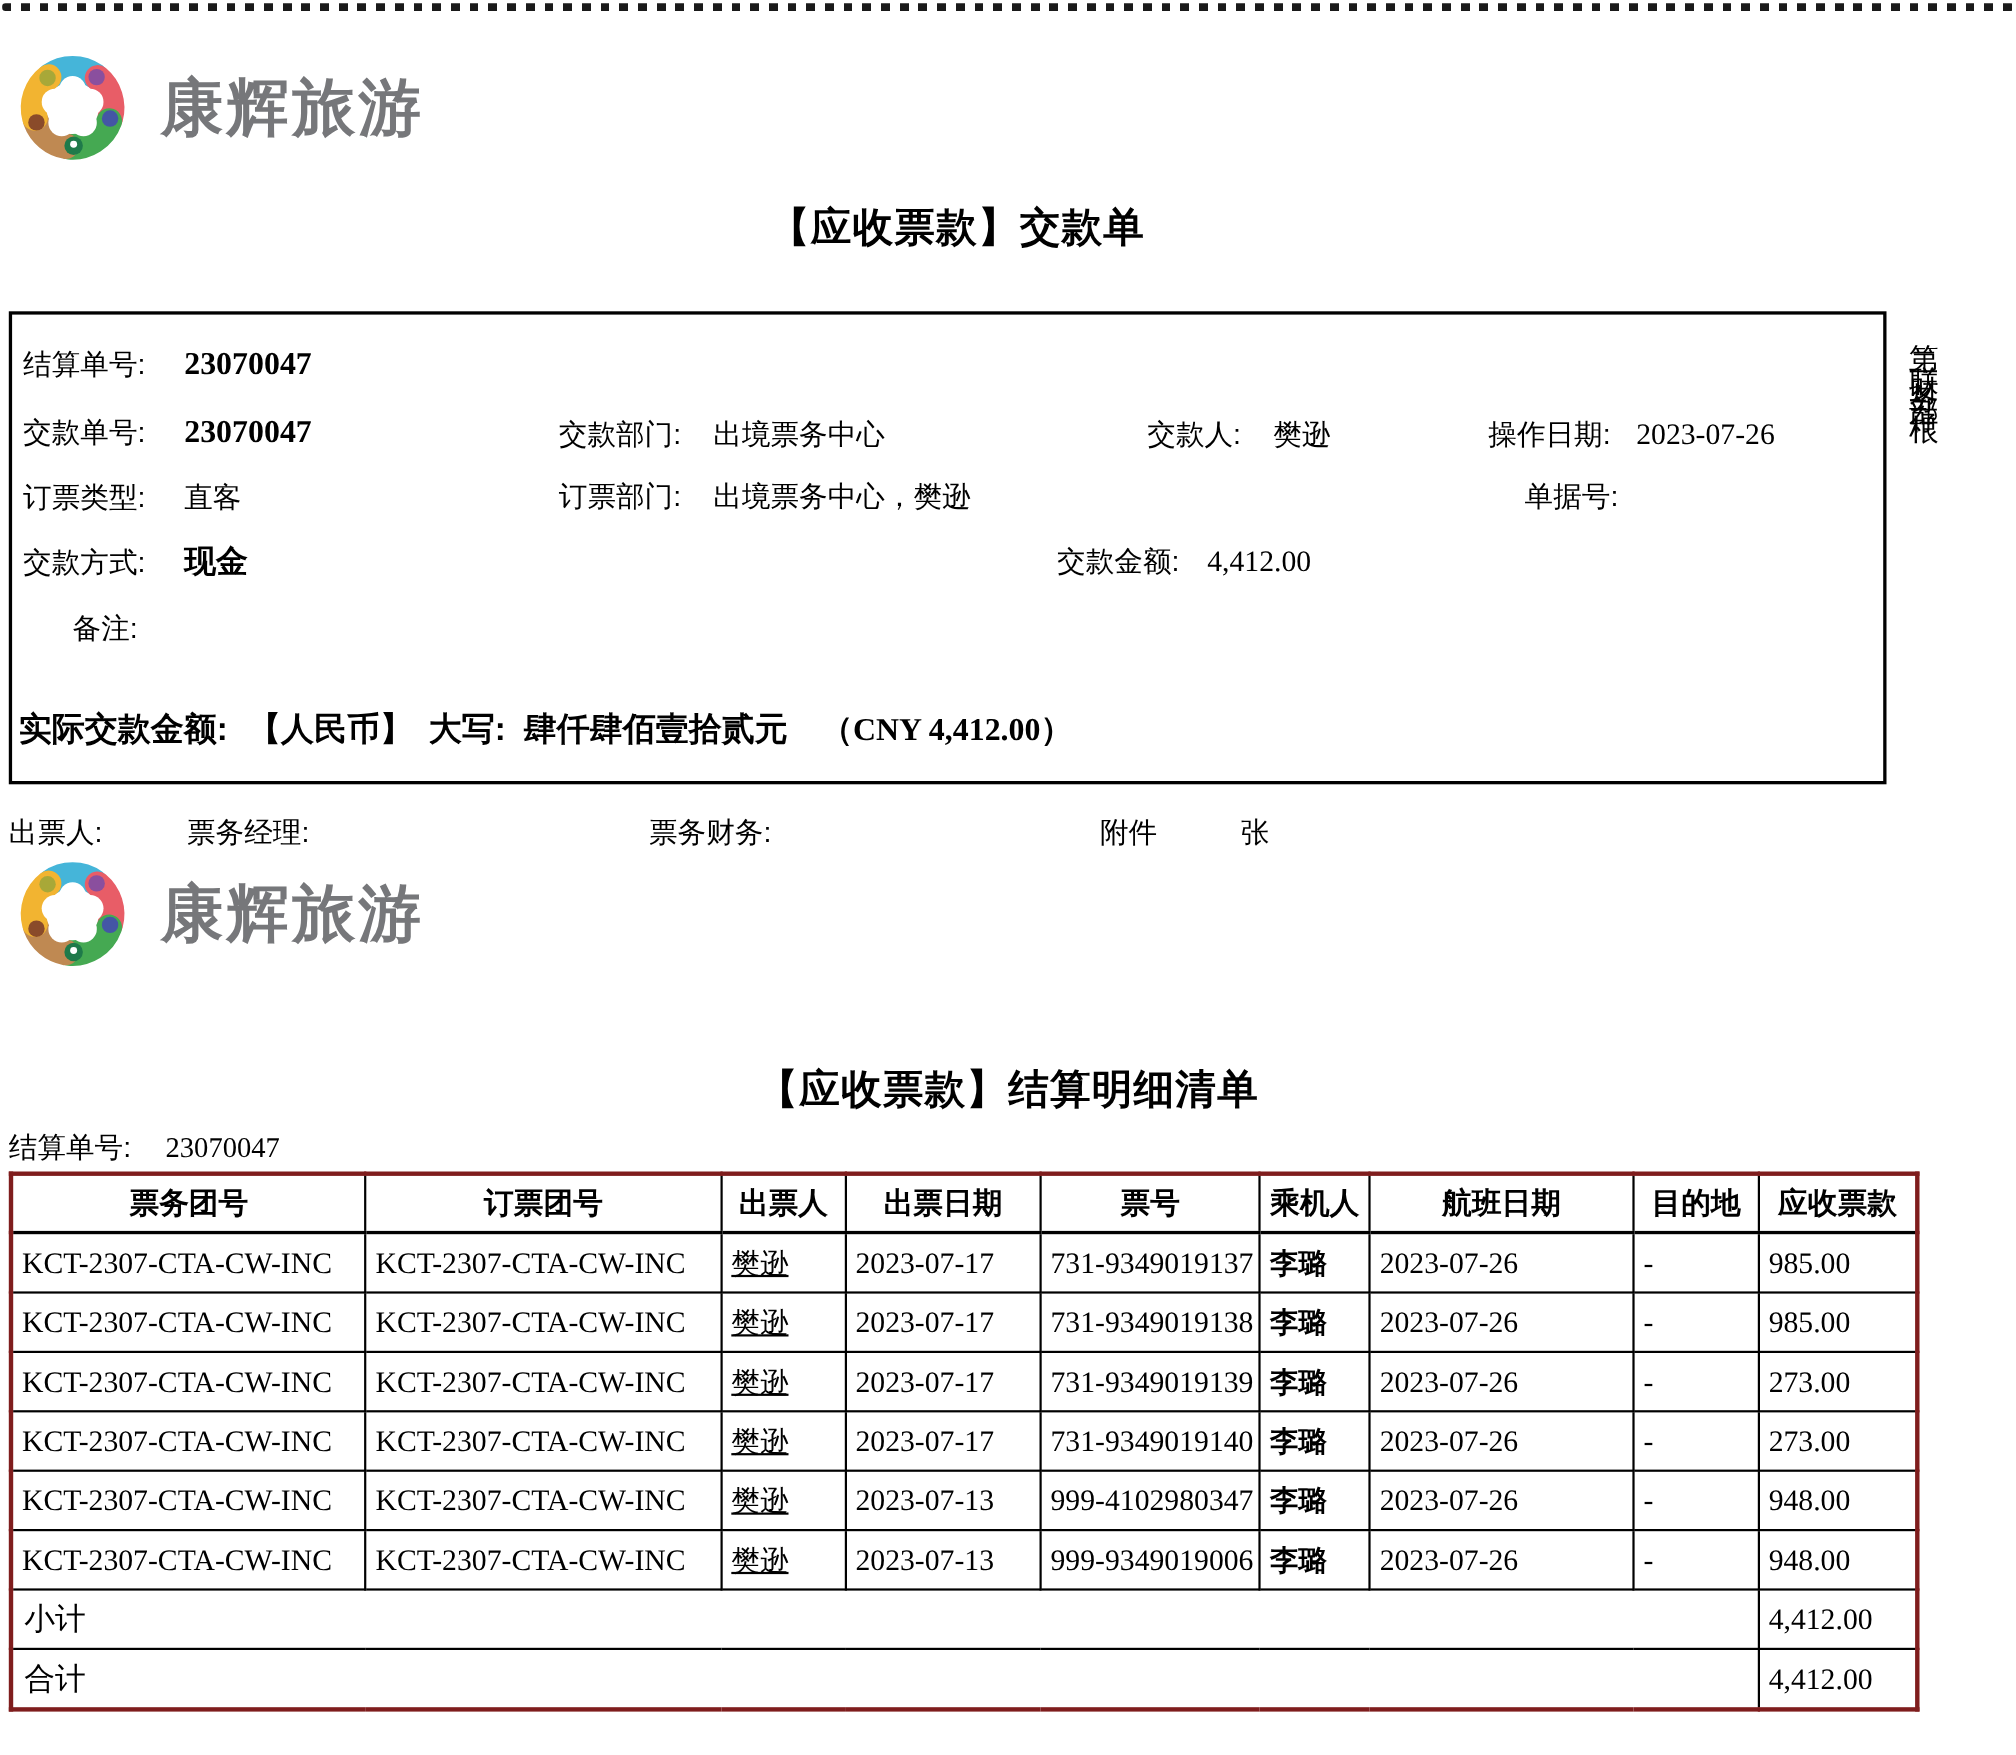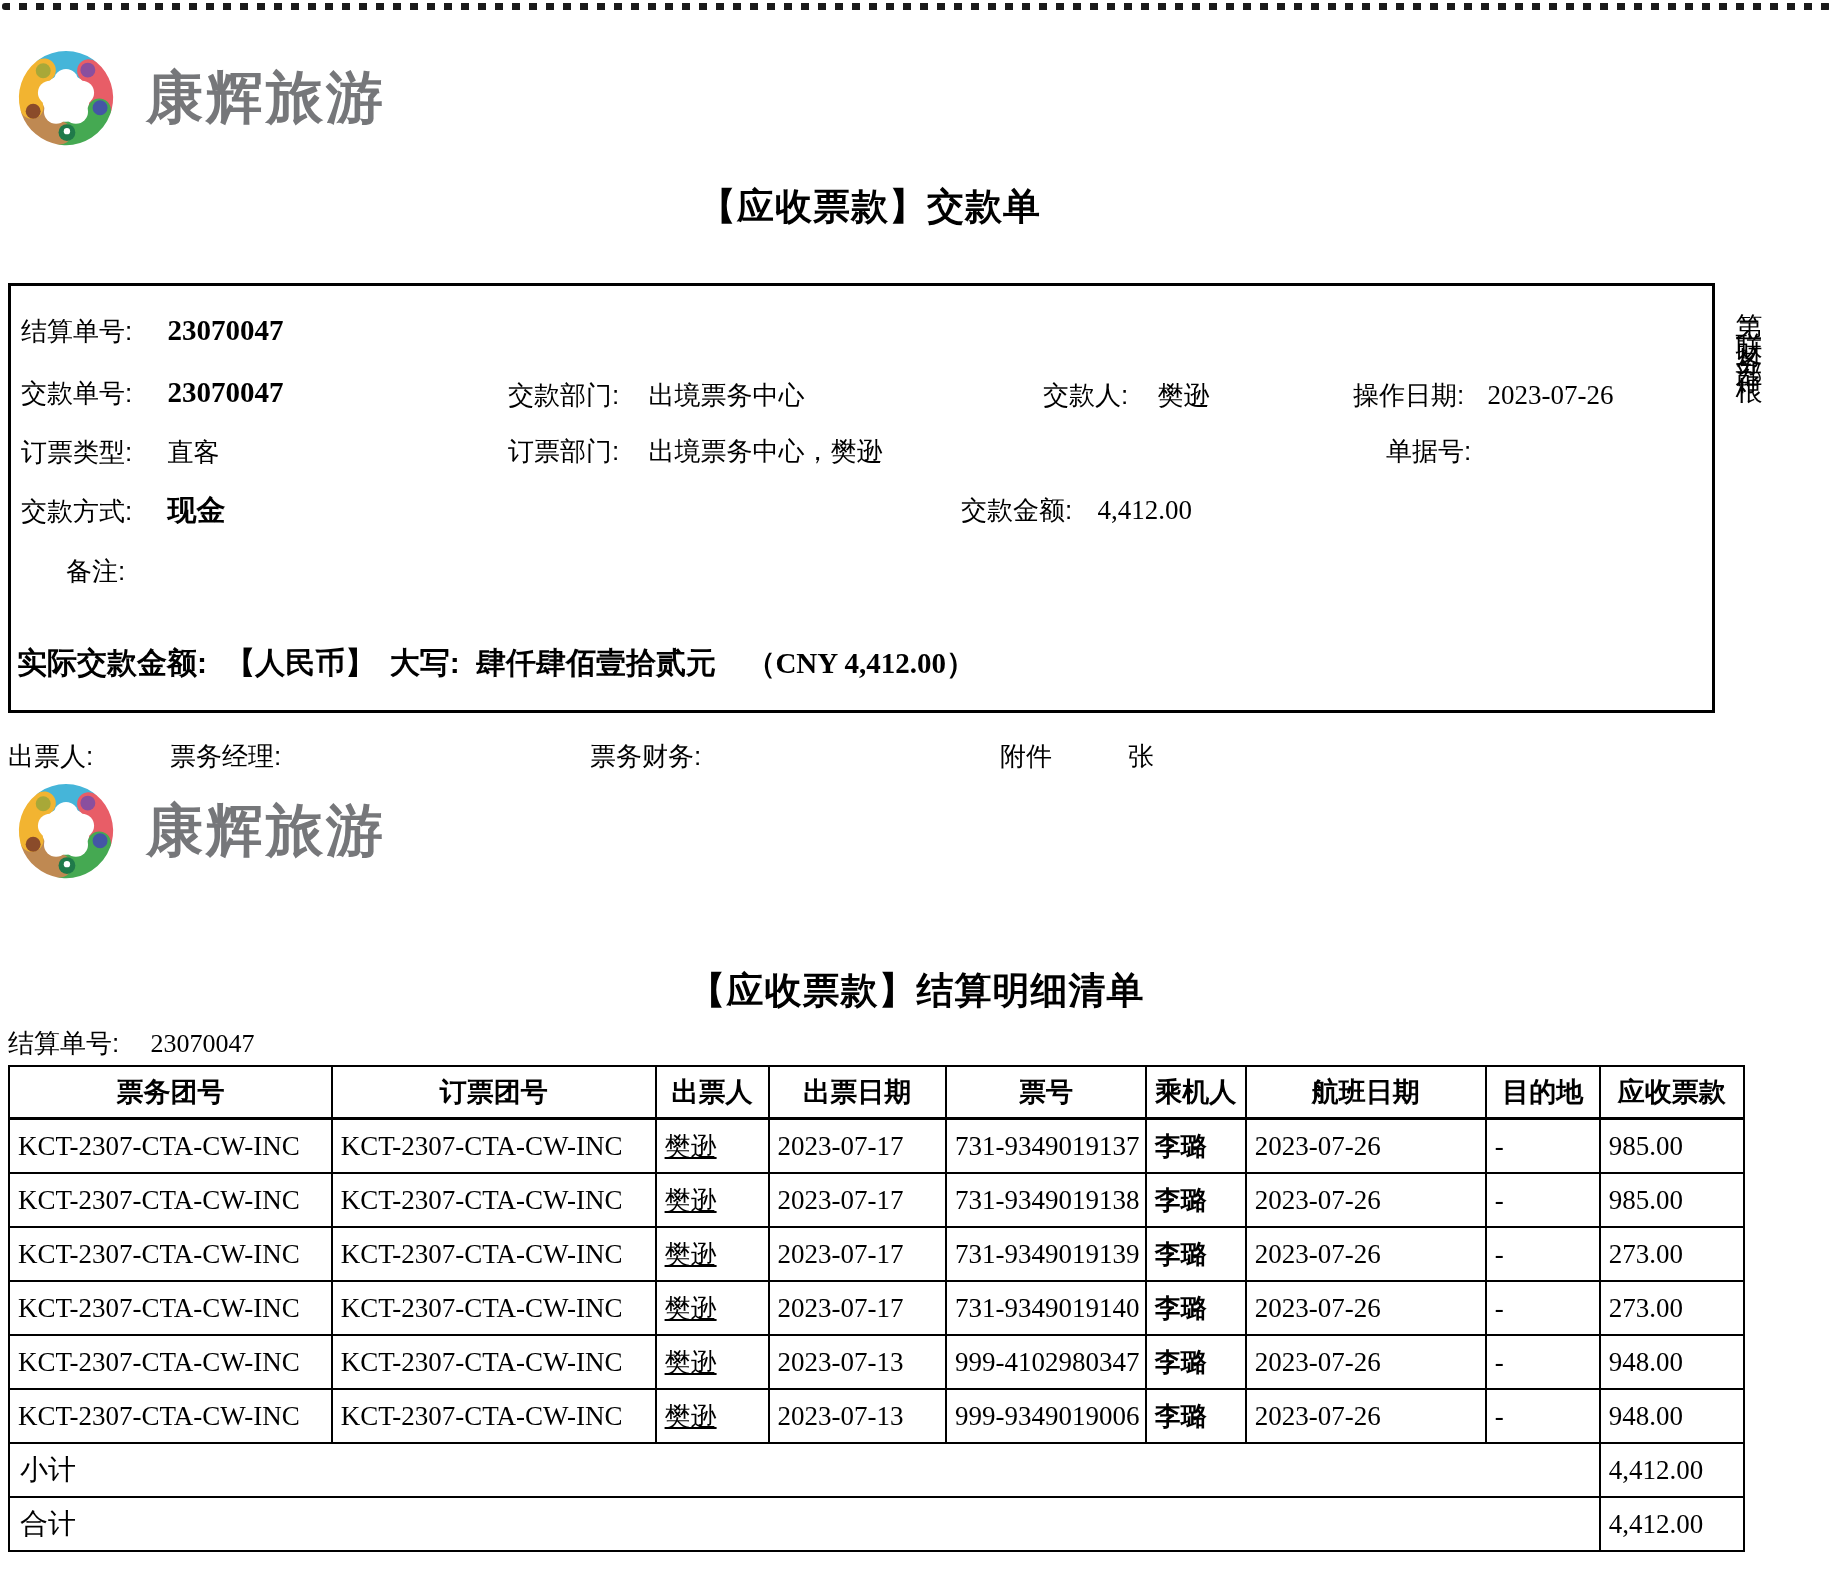--- a/index.html
+++ b/index.html
@@ -42,21 +42,21 @@
   
   .settle2{position:absolute;top:1026px;left:8px;font-size:26px;}
   .settle2 .num{font-size:26px;}
 
   
   table.detail{position:absolute;top:1065px;left:8px;width:1737px;
     border-collapse:collapse;table-layout:fixed;}
   table.detail,
   table.detail th,
   table.detail td{border:2px solid #000;}
-  table.detail{border:2px solid #7f1d1d;}
+  table.detail{border:4px solid #7f1d1d;}
   table.detail th{height:50px;font-size:27px;font-weight:700;text-align:center;
     border-bottom:3px solid #000;padding:0 2px;}
   table.detail td{height:52px;padding:0 8px;overflow:hidden;white-space:nowrap;}
   td.serif{font-family:"Liberation Serif",serif;font-size:27px;}
   td.cjk{font-family:"Liberation Sans",sans-serif;font-size:26px;font-weight:bold;}
   td.cjk-u{font-family:"Liberation Sans",sans-serif;font-size:26px;text-decoration:underline;}
   td.amount{font-family:"Liberation Serif",serif;font-size:27px;padding-right:12px;}
   tr.totals td{height:52px;}
   tr.totals td.tlabel{font-size:28px;padding-left:10px;}
   tr.totals td.amount{border-left:2px solid #000;}

